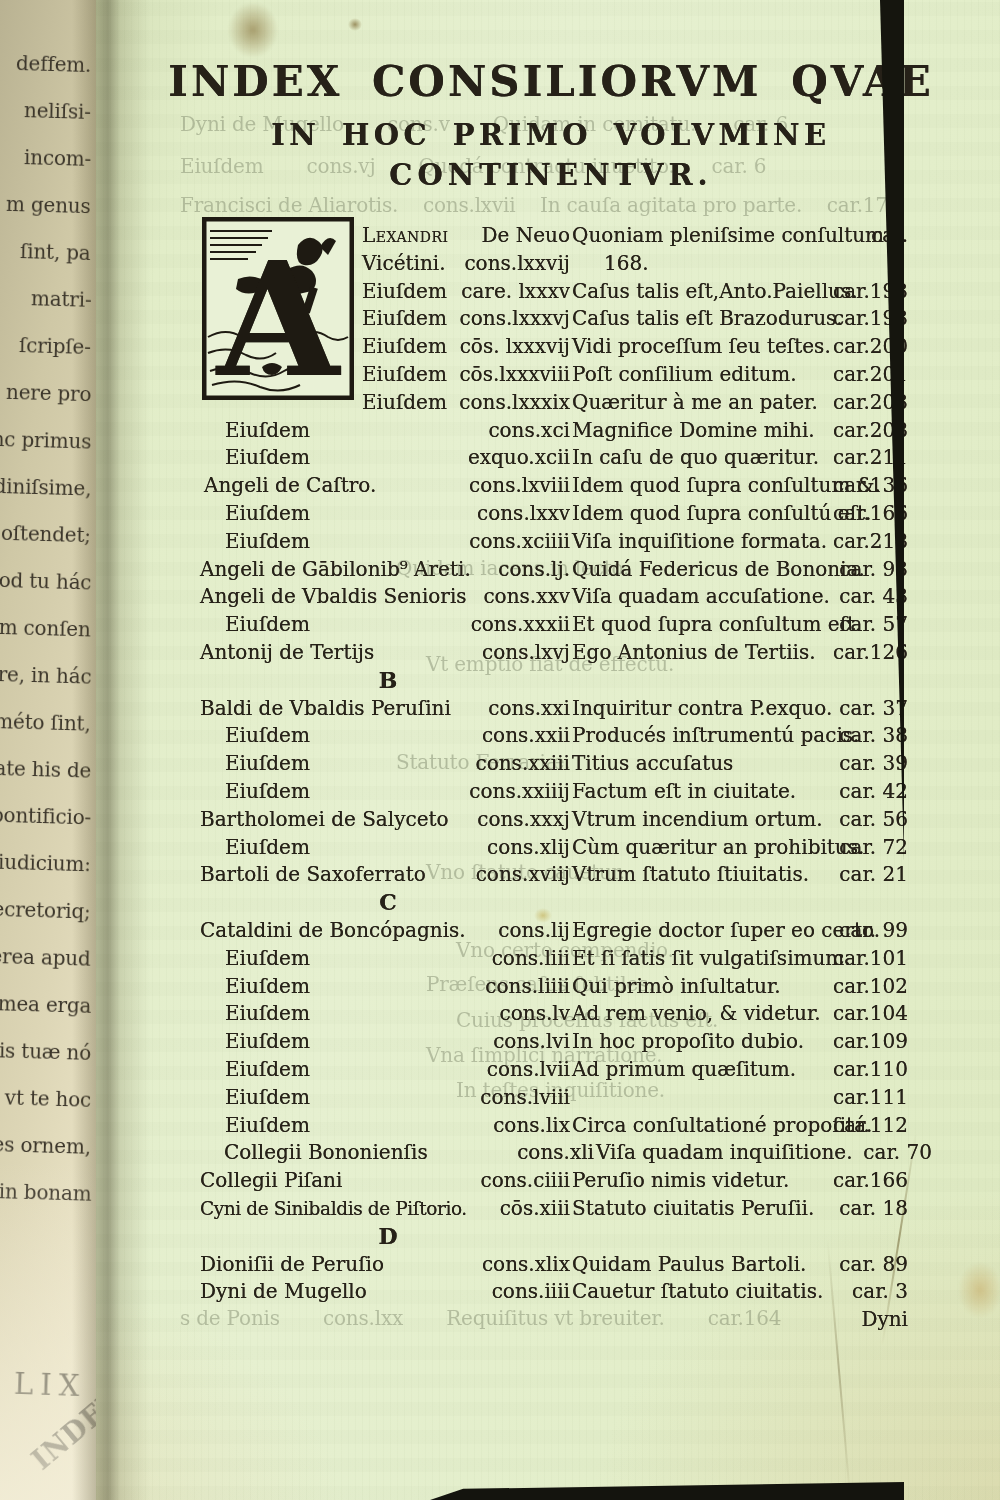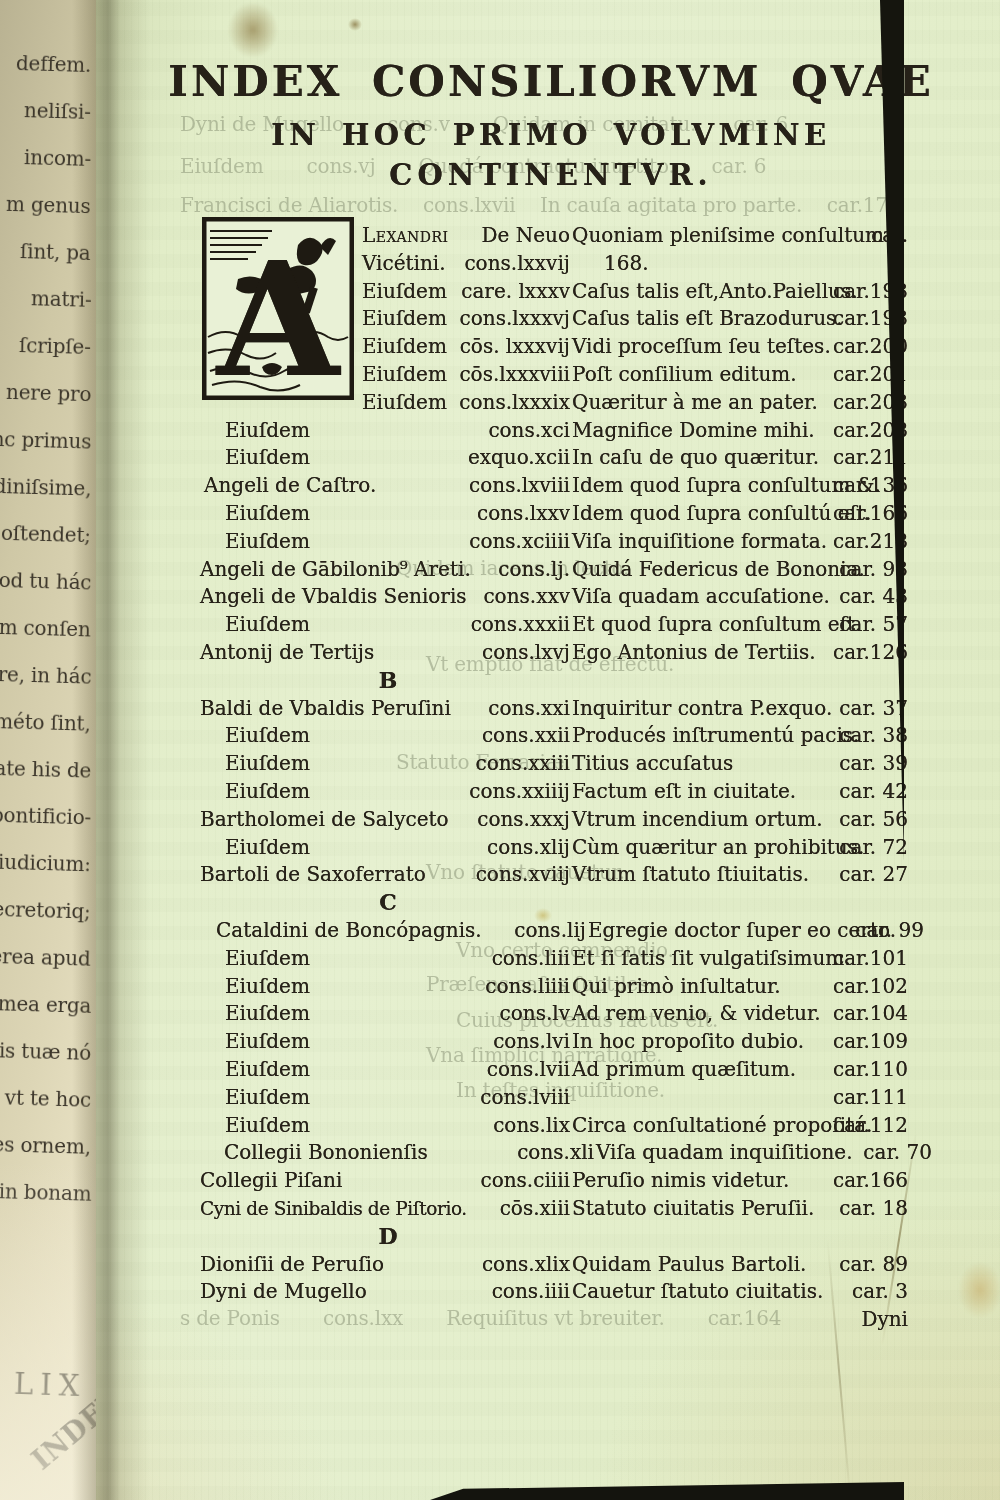--- a/index.html
+++ b/index.html
@@ -316,26 +316,26 @@
           <div class="line" style="top: 611.6px;">
             <span class="name" style="left: 25px;">Eiuſdem</span>
             <span class="cons">cons.xlij</span>
             <span class="incipit">Cùm quæritur an prohibitus.</span>
             <span class="car">car. 72</span>
           </div>
           <div class="line" style="top: 639.4px;">
             <span class="name" style="left: 0px;">Bartoli de Saxoferrato</span>
             <span class="cons">cons.xviij</span>
             <span class="incipit">Vtrum ſtatuto ſtiuitatis.</span>
-            <span class="car">car. 27</span>
+            <span class="car">car. 21</span>
           </div>
           <div class="line" style="top: 667.2px;">
             <span class="section">C</span>
           </div>
-          <div class="line" style="top: 695px; margin-left: 16px;">
+          <div class="line" style="top: 695px;">
             <span class="name" style="left: 0px;">Cataldini de Boncópagnis.</span>
             <span class="cons">cons.lij</span>
             <span class="incipit">Egregie doctor ſuper eo certo.</span>
             <span class="car">car. 99</span>
           </div>
           <div class="line" style="top: 722.8px;">
             <span class="name" style="left: 25px;">Eiuſdem</span>
             <span class="cons">cons.liii</span>
             <span class="incipit">Et ſi ſatis ſit vulgatiſsimum.</span>
             <span class="car">car.101</span>

